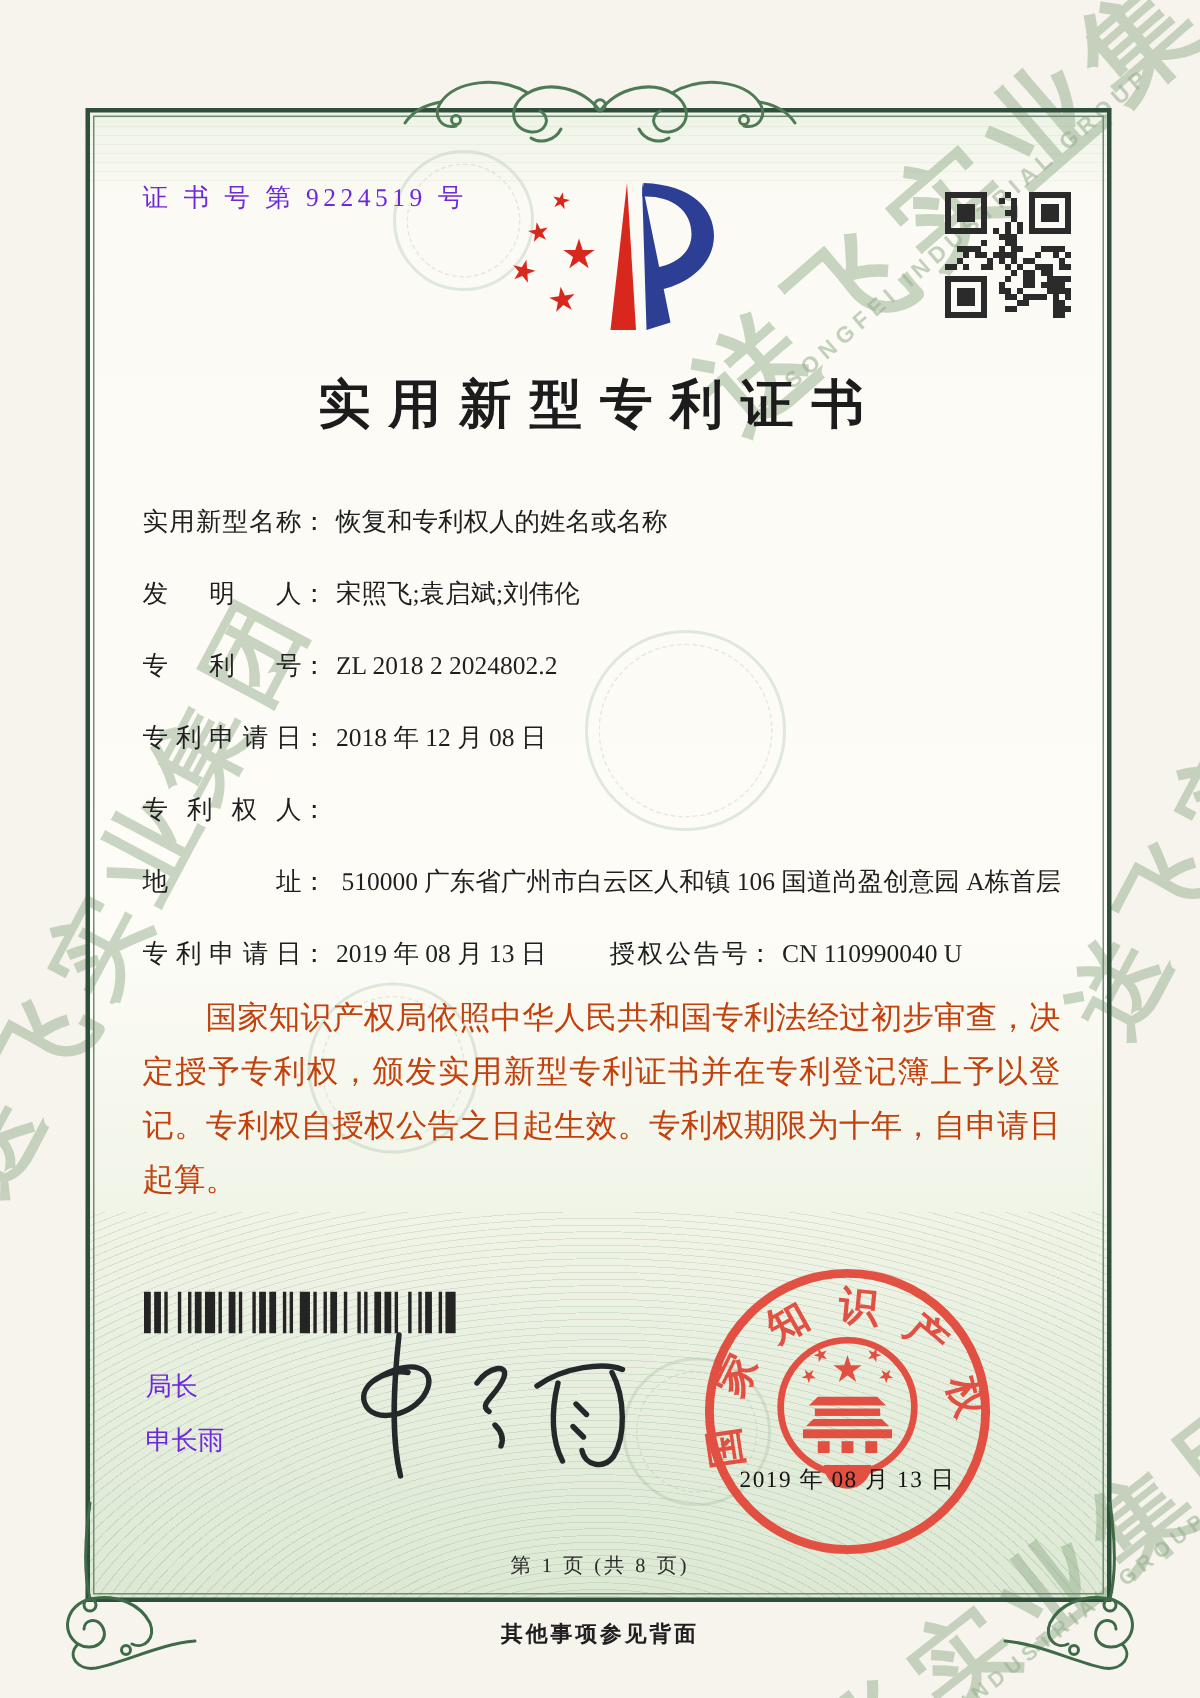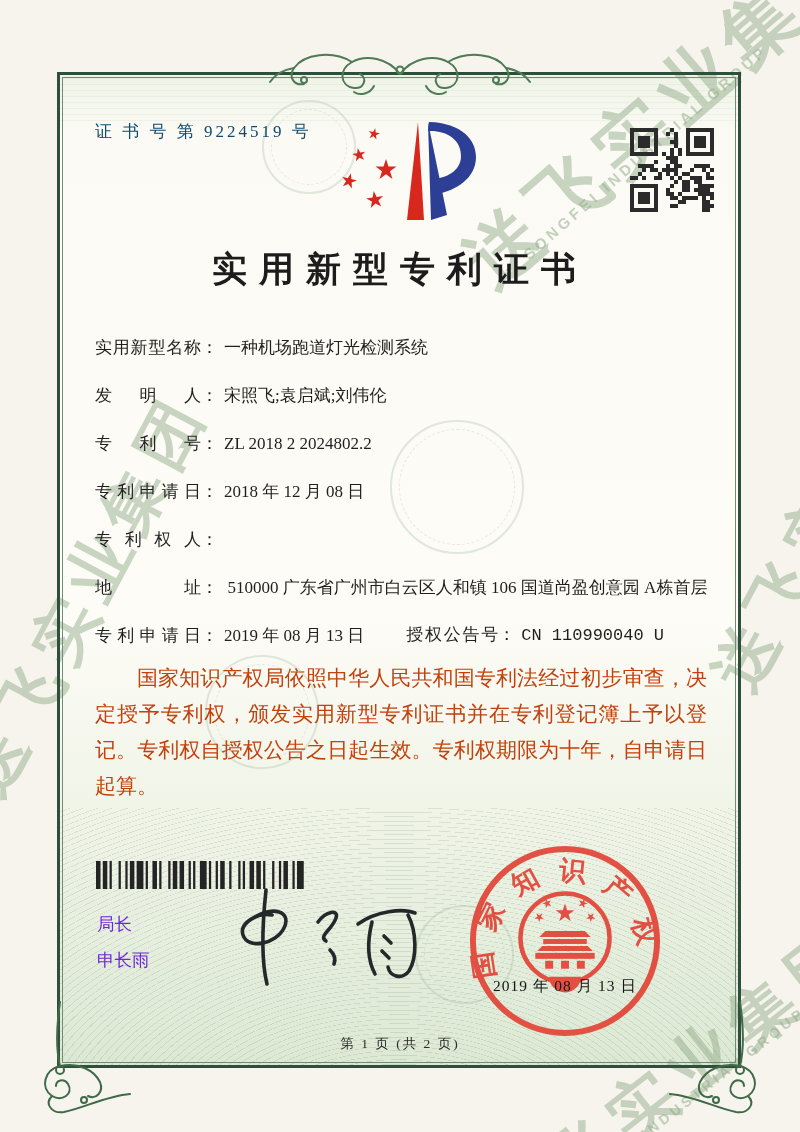--- a/index.html
+++ b/index.html
@@ -29,32 +29,32 @@
       color:rgba(148,173,140,.55);letter-spacing:4px;}
   .wm-ring{position:absolute;z-index:1;border:2px solid rgba(150,180,150,.28);border-radius:50%;pointer-events:none;}
   .wm-ring::after{content:"";position:absolute;inset:7px;border:1px dashed rgba(150,180,150,.25);border-radius:50%;}
   
   .frame-outer{position:absolute;left:57px;top:72px;width:684px;height:996px;
     border:3px solid #2f4f3c;box-sizing:border-box;z-index:2;pointer-events:none;}
   .frame-inner{position:absolute;inset:2px;border:1px solid #6f8d74;}
   .ornament{position:absolute;z-index:3;pointer-events:none;}
   
   .content{position:absolute;inset:0;z-index:3;}
-  .cert-no{position:absolute;left:95px;top:120px;font-size:17px;letter-spacing:3px;color:#0c4a6e;}
+  .cert-no{position:absolute;left:95px;top:120px;font-size:17px;letter-spacing:3px;color:#6d28d9;}
   .logo{position:absolute;left:330px;top:118px;width:152px;height:120px;}
   .qr{position:absolute;left:630px;top:128px;width:84px;height:84px;}
   .title{position:absolute;left:0;top:246px;width:100%;text-align:center;
     font-size:35px;font-weight:bold;letter-spacing:12px;color:#1c1c1c;}
   .fields{position:absolute;left:95px;top:336px;width:616px;font-size:17px;color:#1f1f1f;}
   .frow{margin-bottom:24px;line-height:24px;display:flex;align-items:flex-start;}
   .flabel{display:inline-block;width:106px;text-align:justify;text-align-last:justify;flex:0 0 106px;}
   .fcolon{flex:0 0 auto;margin-right:6px;}
   .fvalue{display:inline-block;max-width:500px;}
   .grant-pair{display:flex;align-items:flex-start;}
-  .grant-second{margin-left:42px;display:flex;font-family:Liberation Mono, monospace;}
+  .grant-second{margin-left:42px;display:flex;}
   .grant-second .flabel{width:92px;flex-basis:92px;}
   .body-text{position:absolute;left:95px;top:660px;width:612px;font-size:21px;
     line-height:1.72;color:#c2410c;text-align:justify;}
   .body-text p{margin:0;text-indent:2em;}
   .barcode{position:absolute;left:96px;top:861px;width:210px;height:28px;}
   .signer{position:absolute;left:97px;top:906px;font-size:17.5px;line-height:36px;color:#6d28d9;}
   .signature{position:absolute;left:212px;top:884px;width:215px;height:108px;}
   .seal{position:absolute;left:466px;top:842px;width:198px;height:198px;}
   .seal-date{position:absolute;left:462px;top:976px;width:206px;text-align:center;
     font-size:15.5px;color:#141414;letter-spacing:1px;}
@@ -352,21 +352,21 @@
         <rect x="72" y="80" width="4" height="4" fill="#2b2b2b"></rect>
         <rect x="76" y="80" width="4" height="4" fill="#2b2b2b"></rect>
       </svg>
 
     <div class="title">实用新型专利证书</div>
 
     <div class="fields">
       <div class="frow">
         <span class="flabel">实用新型名称</span>
           <span class="fcolon">：</span>
-          <span class="fvalue">一种机场跑道灯光检测系统</span>
+          <span class="fvalue">恢复和专利权人的姓名或名称</span>
       </div>
       <div class="frow">
         <span class="flabel">发明人</span>
           <span class="fcolon">：</span>
           <span class="fvalue">宋照飞;袁启斌;刘伟伦</span>
       </div>
       <div class="frow">
         <span class="flabel">专利号</span>
           <span class="fcolon">：</span>
           <span class="fvalue">ZL 2018 2 2024802.2</span>
@@ -478,15 +478,16 @@
           <rect x="70" y="112" width="60" height="6"></rect>
           <rect x="80" y="120" width="8" height="8"></rect>
           <rect x="96" y="120" width="8" height="8"></rect>
           <rect x="112" y="120" width="8" height="8"></rect>
           <path d="M84,136 a16,16 0 0 0 32,0 z"></path>
         </g>
       </g>
     </svg>
     <div class="seal-date">2019 年 08 月 13 日</div>
 
-    <div class="page-indicator">第 1 页 (共 2 页)</div>
+    <div class="page-indicator">第 1 页 (共 8 页)</div>
+    <div class="footer-note">其他事项参见背面</div>
   </div>
 </div>
 
 </body></html>

